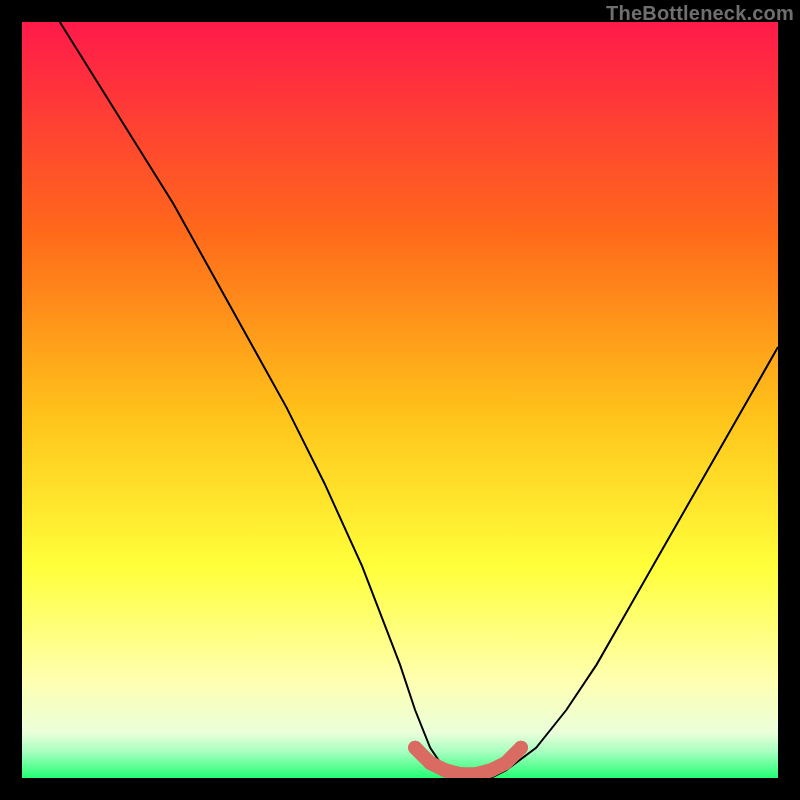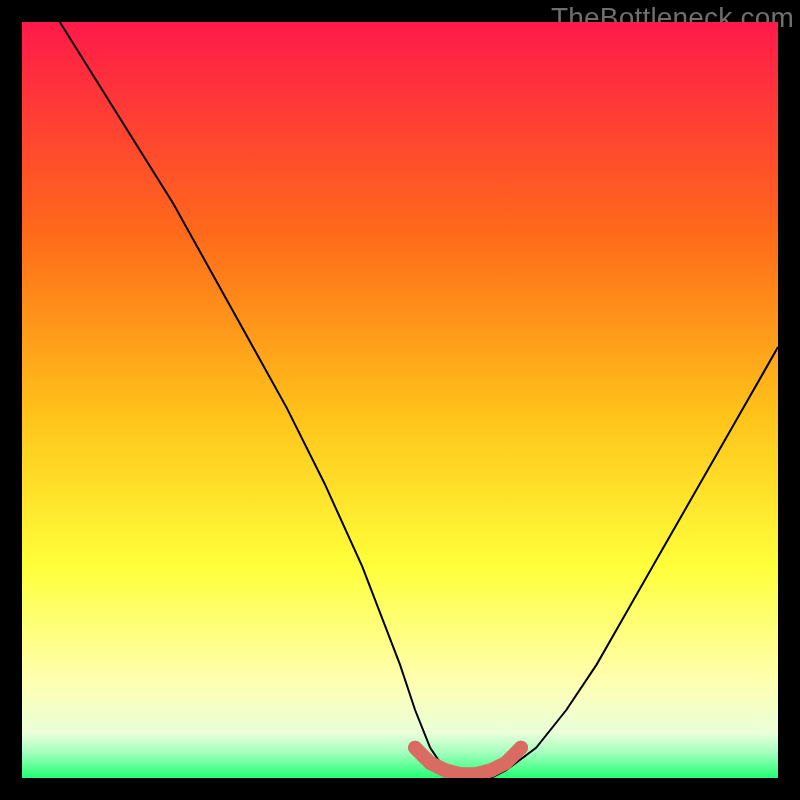--- a/index.html
+++ b/index.html
@@ -24,23 +24,23 @@
     width: 756px;
     height: 756px;
     overflow: hidden;
     
   }
   .attribution {
     position: absolute;
     right: 6px;
     top: 2px;
     color: #6f6f6f;
-    font-size: 28px;
+    font-size: 20px;
     letter-spacing: 0.2px;
-    font-weight: 400;
+    font-weight: 700;
   }
   svg {
     display: block;
   }
 </style>
 </head>
 <body>
 
 <div class="frame">
 

